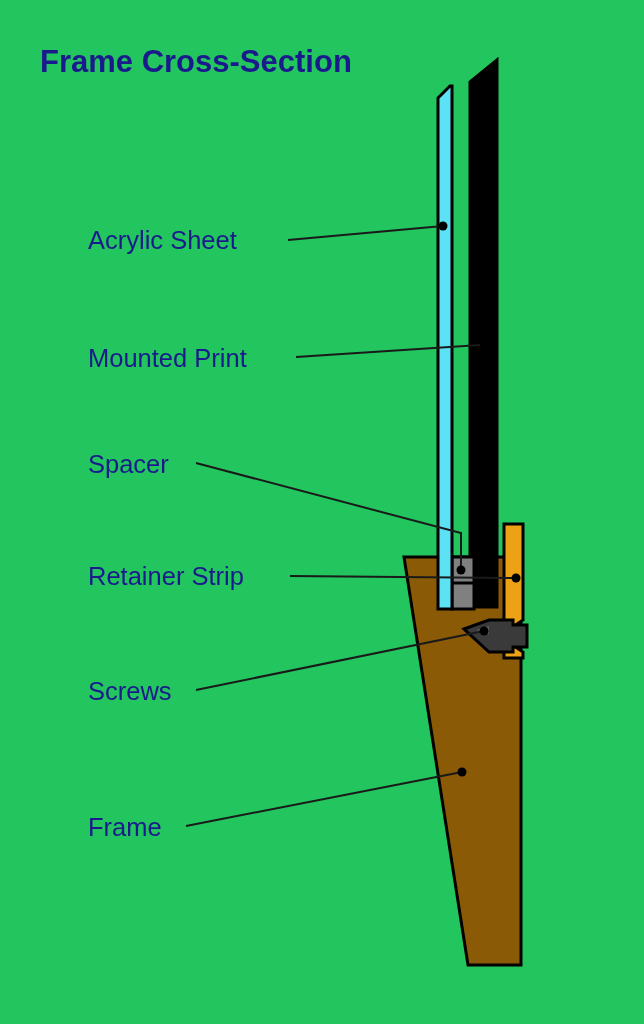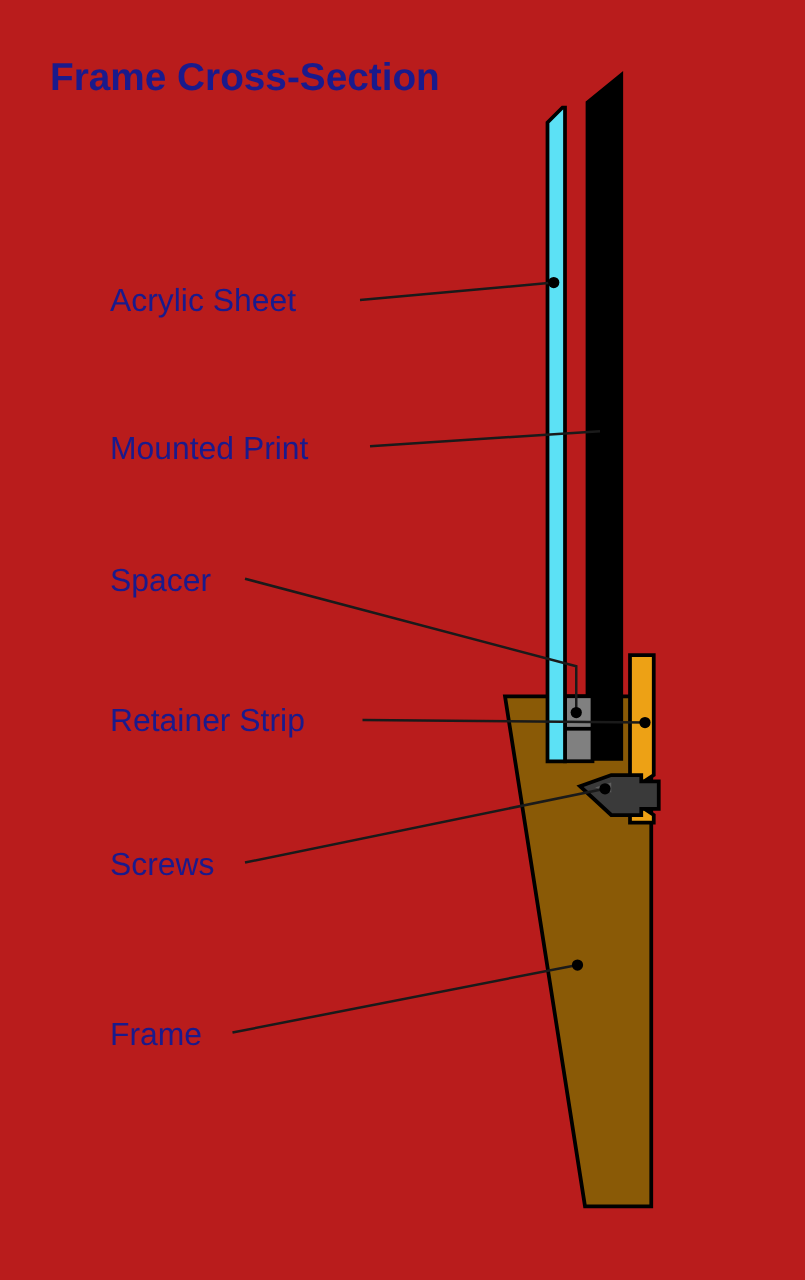--- a/index.html
+++ b/index.html
@@ -7,21 +7,21 @@
     padding: 0;
     background: #ffffff;
   }
   body {
     font-family: "Liberation Sans", sans-serif;
   }
   #stage {
     position: relative;
     width: 644px;
     height: 1024px;
-    background: #b91c1c;
+    background: #22c55e;
     overflow: hidden;
   }
   #diagram-svg {
     position: absolute;
     left: 0;
     top: 0;
     width: 644px;
     height: 1024px;
     display: block;
   }

